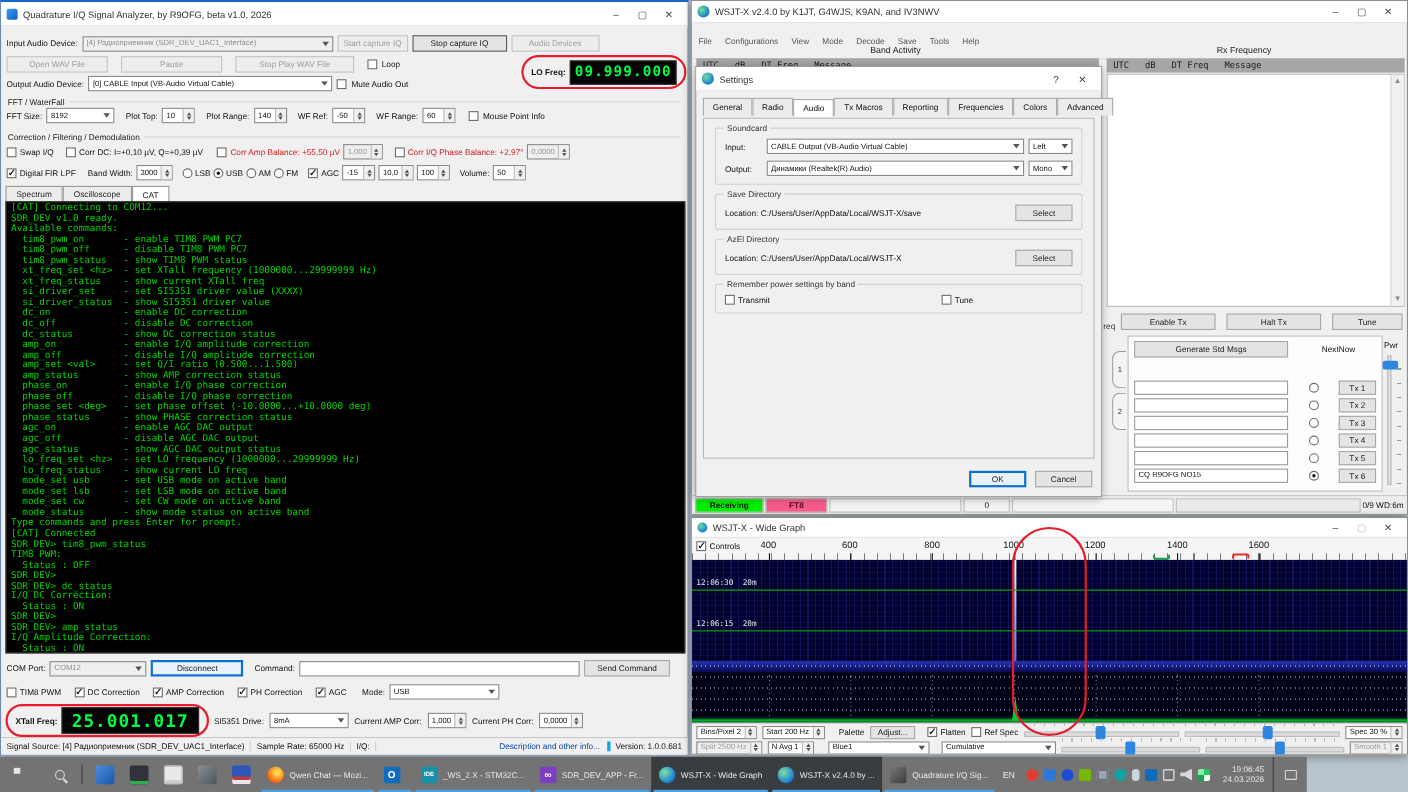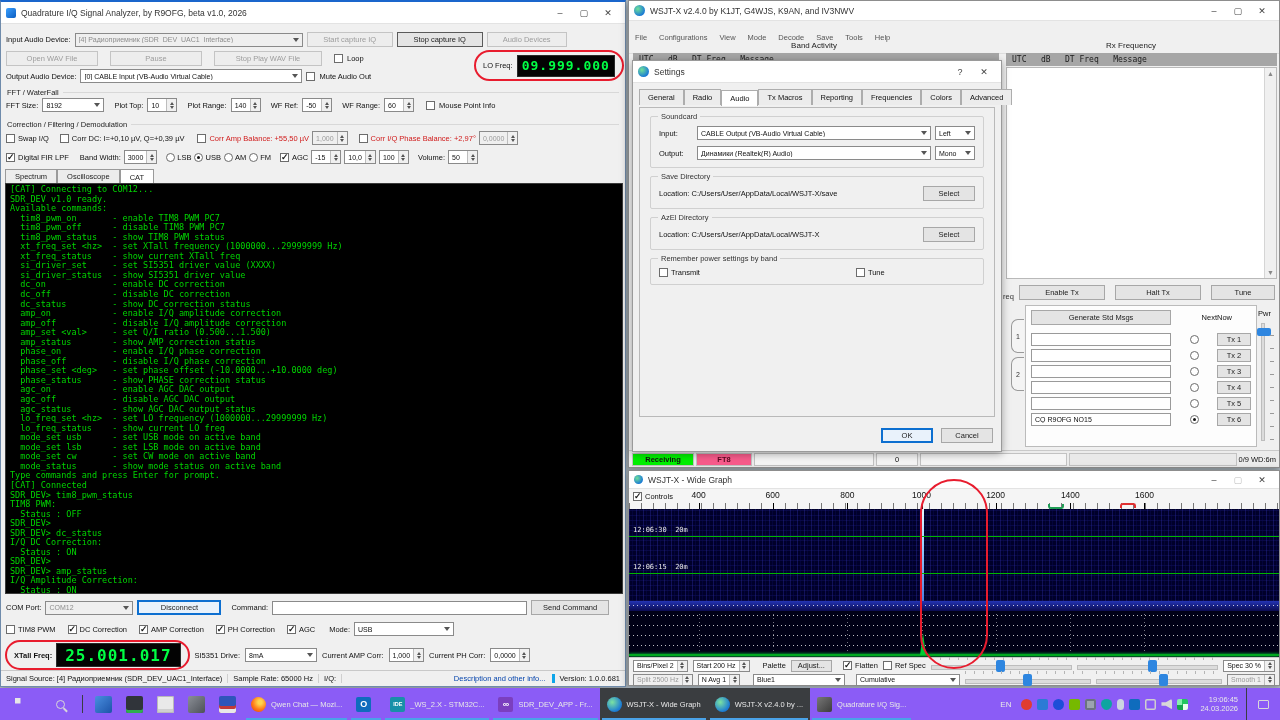--- a/index.html
+++ b/index.html
@@ -94,21 +94,21 @@
     <span class="wbtn">▢</span>
     <span class="wbtn">✕</span>
   </div>
 
   <div class="r" style="position:absolute;left:5px;top:30px;right:5px">
     <span class="lbl">Input Audio Device:</span>
     <span class="dd dis" style="width:228px">
         <span class="tx">[4] Радиоприемник (SDR_DEV_UAC1_Interface)</span>
         <i class="tri-dn"></i>
       </span>
-    <span class="btn dis" style="width:86px">Start capture IQ</span>
+    <span class="btn dis" style="width:64px">Start capture IQ</span>
     <span class="btn" style="width:86px;border-color:#5a5a5a">Stop capture IQ</span>
     <span class="btn dis" style="width:80px">Audio Devices</span>
   </div>
 
   <div class="r" style="position:absolute;left:5px;top:67px">
     <span class="lbl">Output Audio Device:</span>
     <span class="dd" style="width:222px">
         <span class="tx">[0] CABLE Input (VB-Audio Virtual Cable)</span>
         <i class="tri-dn"></i>
       </span>
@@ -118,21 +118,21 @@
 
   <div class="r" style="position:absolute;left:5px;top:49px">
     <span class="btn dis" style="width:92px">Open WAV File</span>
     <span class="btn dis" style="width:92px;margin-left:8px">Pause</span>
     <span class="btn dis" style="width:108px;margin-left:8px">Stop Play WAV File</span>
     <span class="cb" style="margin-left:8px"></span>
     <span class="lbl">Loop</span>
   </div>
 
   <div class="oval" style="position:absolute;left:473px;top:48px;width:150px;height:31px">
-    <span class="lbl" style="font-weight:normal">LO Freq:</span>
+    <span class="lbl" style="font-weight:bold">LO Freq:</span>
     <span class="lcd" style="font-size:13px;height:22px;flex:1">09.999.000</span>
   </div>
 
   <div class="sect" style="position:absolute;left:2px;top:86px;right:2px">
       <span>FFT / WaterFall</span>
     </div>
 
   <div class="r" style="position:absolute;left:5px;top:96px">
     <span class="lbl">FFT Size:</span>
     <span class="dd" style="width:62px">
@@ -393,21 +393,21 @@
     <span class="btn" style="width:86px">Halt Tx</span>
     <span class="btn" style="width:64px">Tune</span>
 
   </div>
 
   <span style="position:absolute;left:374px;top:291px;font-size:7.5px;color:#333">req</span>
   <span class="brace" style="position:absolute;left:382px;top:318px">1</span>
   <span class="brace" style="position:absolute;left:382px;top:356px">2</span>
 
   <div style="position:absolute;left:396px;top:304px;width:232px;height:142px;background:#fdfdfd;border:1px solid #bbb;padding:4px 5px">
-    <div class="r" style="gap:0;margin-bottom:8px">
+    <div class="r" style="gap:0;margin-bottom:21px">
       <span class="btn" style="width:140px">Generate Std Msgs</span>
       <span class="lbl" style="width:40px;text-align:right;margin-left:6px">Next</span>
       <span class="lbl" style="width:34px;">Now</span>
     </div>
     <div>
 
     <div class="r" style="gap:0;margin-bottom:3px">
         <span class="dd" style="width:140px;height:13px;border-color:#9a9a9a">
             <span class="tx"></span>
           </span>
@@ -706,21 +706,21 @@
             <i class="up"></i>
             <i class="dn"></i>
           </span>
         </span>
     </div>
   </div>
 
   <div style="position:absolute;left:291px;top:8px;width:68px;height:190px;border:2.5px solid #e81c2e;border-radius:34px;z-index:6;pointer-events:none"></div>
 </div>
 
-<div style="position:absolute;left:0;top:688px;width:1280px;height:32px;background:#8b5cf6;display:flex;align-items:center;z-index:10">
+<div style="position:absolute;left:0;top:688px;width:1188px;height:32px;background:#737373;display:flex;align-items:center;z-index:10">
   <div style="width:42px;height:32px;display:flex;align-items:center;justify-content:center">
     <span style="width:13px;height:13px;background:conic-gradient(#e6e6e6 0 360deg);clip-path:polygon(0 0,46% 0,46% 46%,0 46%);box-shadow:7px 0 0 #e6e6e6,0 7px 0 #e6e6e6,7px 7px 0 #e6e6e6"></span>
   </div>
   <div style="width:36px;height:32px;display:flex;align-items:center;justify-content:center">
     <span style="width:9px;height:9px;border:1.5px solid #d8d8d8;border-radius:50%;position:relative">
         <i style="position:absolute;right:-4px;bottom:-3px;width:5px;height:1.5px;background:#d8d8d8;transform:rotate(45deg)"></i>
       </span>
   </div>
   <div style="width:1px;height:18px;background:#3a3d42;margin:0 4px"></div>
   <div style="display:flex;gap:14px;padding:0 8px">

